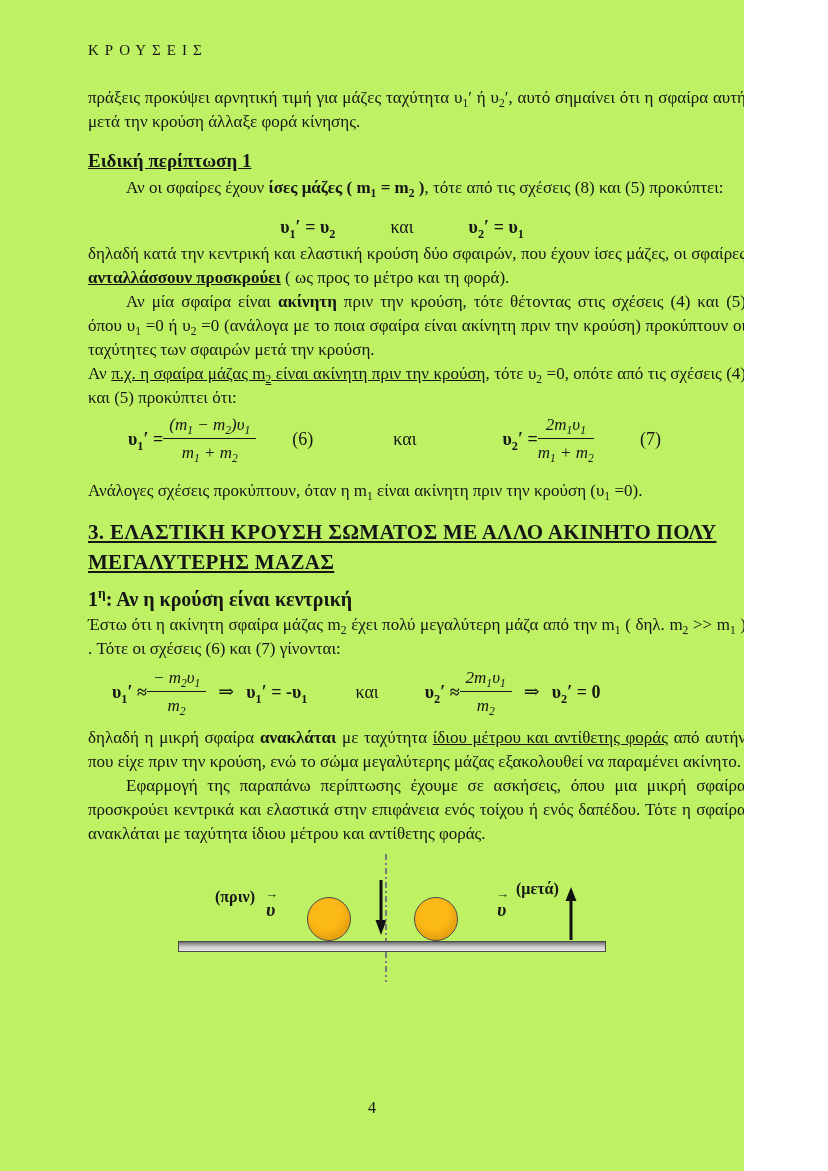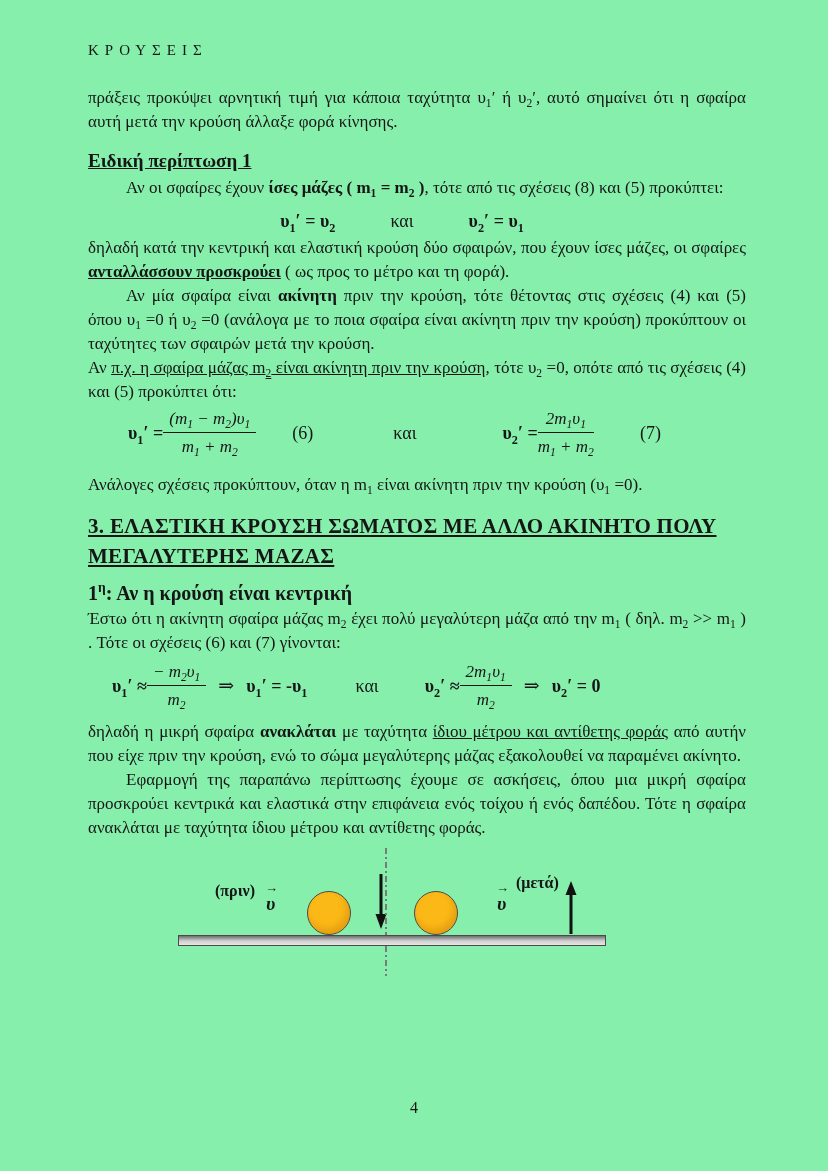--- a/index.html
+++ b/index.html
@@ -1,20 +1,20 @@
 <!DOCTYPE html>
 <html><head>
 <meta charset="utf-8">
 <style>
   * { margin:0; padding:0; box-sizing:border-box; }
   html, body { background:#ffffff; }
   .page {
     position:relative;
-    width:828px; height:1171px;
-    background:#86efac;
+    width:744px; height:1171px;
+    background:#bef264;
     font-family:"Liberation Serif","DejaVu Serif",serif;
     color:#161616;
     font-size:17px;
     line-height:24px;
     overflow:hidden;
   }
   .content { position:absolute; left:88px; top:40px; width:658px; }
 
   .doc-header { font-size:15px; letter-spacing:6px; line-height:20px; }
 
@@ -36,21 +36,21 @@
     line-height:30px; margin-top:14px; margin-bottom:10px; letter-spacing:0.3px;
   }
   .sub-heading {
     font-size:20px; font-weight:bold; 
     line-height:24px; margin-top:8px; margin-bottom:2px;
   }
 
   .intro-para { margin-top:26px; }
 
   .eq-row { display:flex; align-items:center; font-size:18px; }
-  .eq-center { justify-content:center; margin:9px 30px 3px 0; }
+  .eq-center { justify-content:center; margin:15px 30px 3px 0; }
   .eq-center .gap { width:55px; }
   .eq-bold { font-weight:bold; }
   .eq-label { font-size:18px; }
   .eq-frac-row { margin:4px 0 16px 40px; }
   .eq-approx-row { margin:6px 0 6px 24px; }
 
   .frac { display:inline-block; text-align:center; vertical-align:middle; line-height:21px; font-size:17px; }
   .frac .num { display:block; padding:0 6px 3px; border-bottom:1.4px solid #161616; }
   .frac .den { display:block; padding-top:3px; }
   .implies { margin:0 12px; font-size:19px; }
@@ -85,21 +85,21 @@
   .footer { position:absolute; left:0; right:0; top:1096px; text-align:center; font-size:16px; }
 </style>
 </head>
 <body>
 
 <div class="page">
   <div class="content">
 
     <div class="doc-header">ΚΡΟΥΣΕΙΣ</div>
 
-    <p class="body intro-para"><span>πράξεις προκύψει αρνητική τιμή για κάποια ταχύτητα υ</span><sub>1</sub><span>′ ή υ</span><sub>2</sub><span>′, αυτό σημαίνει ότι η σφαίρα αυτή μετά την κρούση άλλαξε φορά κίνησης.</span></p>
+    <p class="body intro-para"><span>πράξεις προκύψει αρνητική τιμή για μάζες ταχύτητα υ</span><sub>1</sub><span>′ ή υ</span><sub>2</sub><span>′, αυτό σημαίνει ότι η σφαίρα αυτή μετά την κρούση άλλαξε φορά κίνησης.</span></p>
 
     <div class="sec-heading">Ειδική περίπτωση 1</div>
     <p class="body indent"><span>Αν οι σφαίρες έχουν </span><span class="b">ίσες μάζες ( m</span><sub class="b">1</sub><span class="b"> = m</span><sub class="b">2</sub><span class="b"> )</span><span>,  τότε από τις σχέσεις (8) και (5) προκύπτει:</span></p>
     <div class="eq-row eq-center">
       <span class="eq-bold"><span class="b">υ</span><sub class="b">1</sub><span class="b">′ = υ</span><sub class="b">2</sub></span>
       <span class="gap"></span>
       <span>και</span>
       <span class="gap"></span>
       <span class="eq-bold"><span class="b">υ</span><sub class="b">2</sub><span class="b">′ = υ</span><sub class="b">1</sub></span>
     </div>

